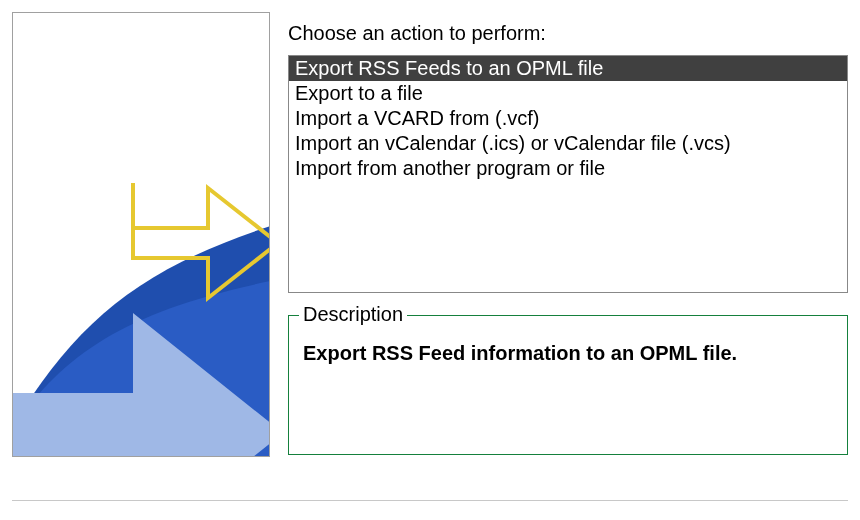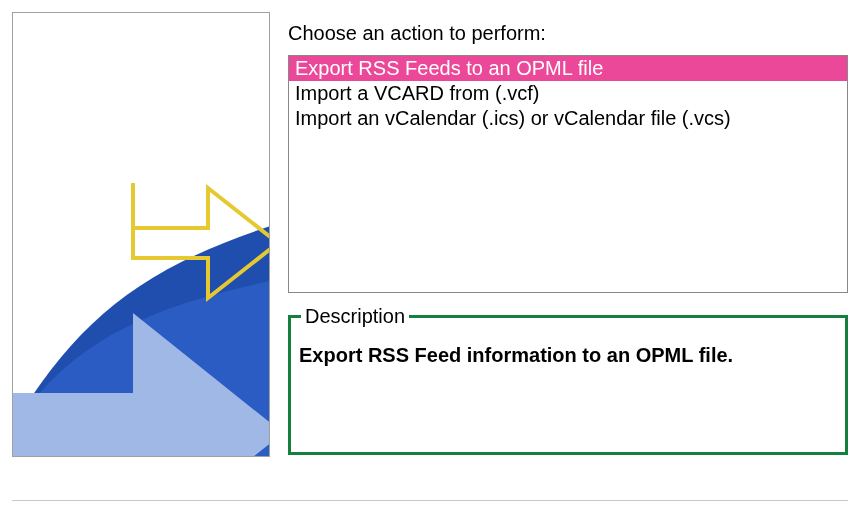--- a/index.html
+++ b/index.html
@@ -49,27 +49,27 @@
     .list-item {
       font-size: 20px;
       line-height: 25px;
       padding: 0 6px;
       color: #000;
       white-space: nowrap;
       cursor: default;
       user-select: none;
     }
     .list-item.selected {
-      background: #ec4899;
+      background: #404040;
       color: #fff;
     }
     .desc-frame {
       position: relative;
-      border: 3px solid #15803d;
-      padding: 26px 14px 18px 8px;
+      border: 1px solid #15803d;
+      padding: 26px 14px 18px 14px;
       min-height: 140px;
     }
     .desc-legend {
       position: absolute;
       top: -13px;
       left: 10px;
       background: #fff;
       padding: 0 4px;
       font-size: 20px;
       color: #000;
@@ -120,22 +120,24 @@
           </g>
         </g>
       </svg>
     </div>
 
     <div class="main-col">
       <div class="prompt-label">Choose an action to perform:</div>
 
       <div class="list-box">
         <div class="list-item selected">Export RSS Feeds to an OPML file</div>
+        <div class="list-item">Export to a file</div>
         <div class="list-item">Import a VCARD from (.vcf)</div>
         <div class="list-item">Import an vCalendar (.ics) or vCalendar file (.vcs)</div>
+        <div class="list-item">Import from another program or file</div>
       </div>
 
       <div class="desc-frame">
         <div class="desc-legend">Description</div>
         <div class="desc-text">Export RSS Feed information to an OPML file.</div>
       </div>
     </div>
 
   </div>
 

